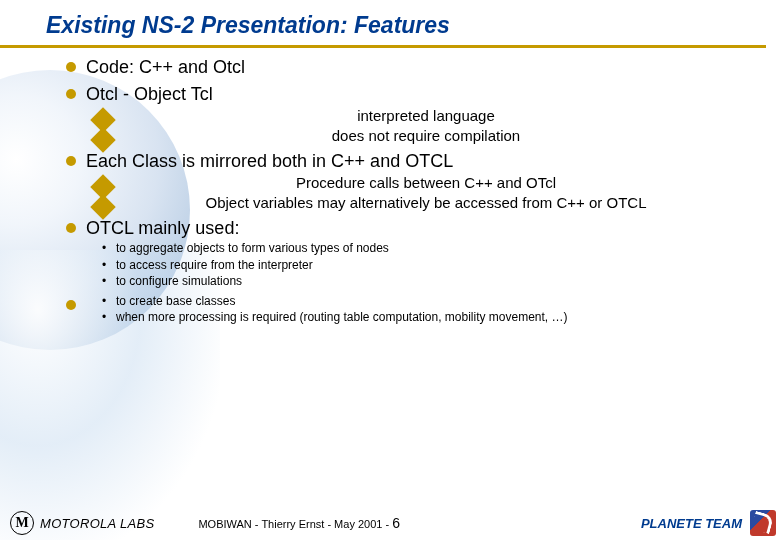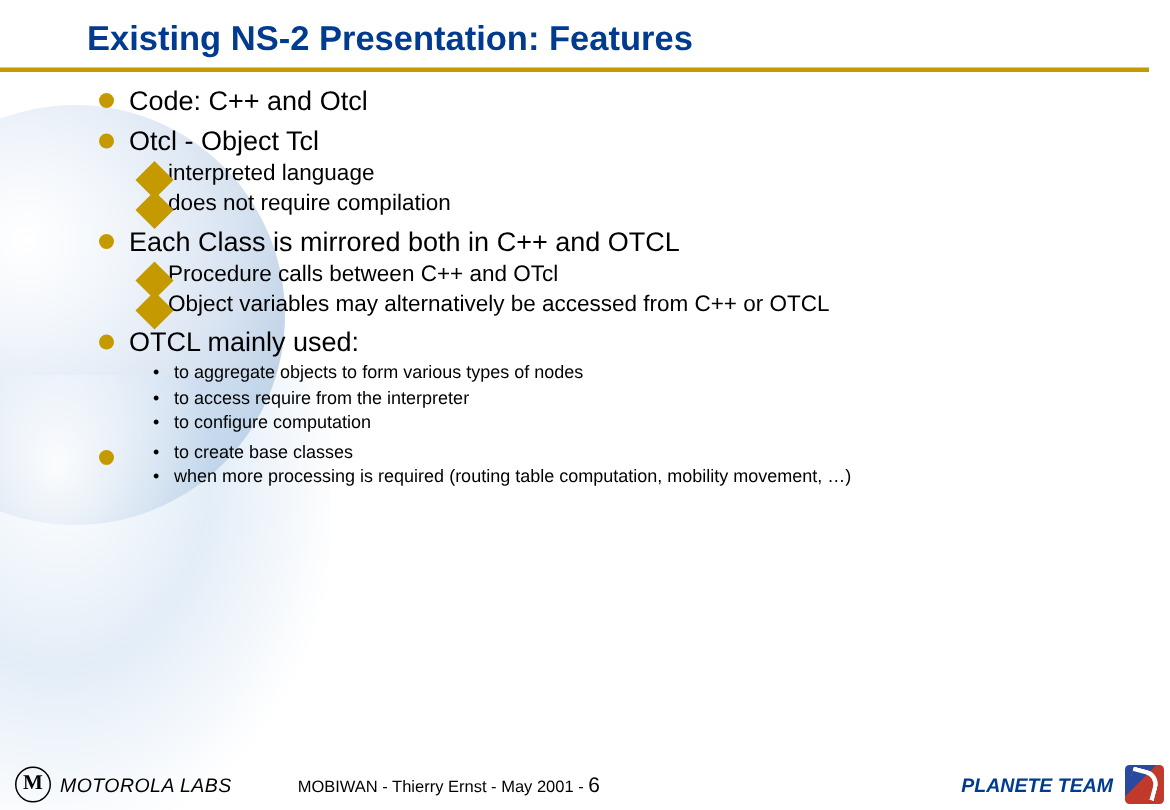--- a/index.html
+++ b/index.html
@@ -33,21 +33,22 @@
     z-index: 0;
   }
   .content {
     position: relative;
     z-index: 2;
   }
   .title {
     color: #003b8f;
     font-size: 23px;
     font-weight: bold;
-    padding: 12px 10px 6px 58px;
+    font-style: italic;
+    padding: 12px 10px 6px 46px;
     border-bottom: 3px solid #c59a00;
     margin: 0 14px 8px 0;
   }
   ul.level1 {
     list-style: none;
     margin: 0;
     padding: 0 40px 0 86px;
   }
   ul.level1 > li {
     position: relative;
@@ -63,20 +64,21 @@
     top: 6px;
     width: 10px;
     height: 10px;
     background: #c59a00;
     border-radius: 50%;
   }
   ul.level2 {
     list-style: none;
     margin: 2px 0 4px 0;
     padding: 0 0 0 26px;
+    text-align: center;
   }
   ul.level2 > li {
     position: relative;
     font-size: 15px;
     color: #000;
     margin: 1px 0;
     line-height: 1.25;
   }
   ul.level2 > li::before {
     content: "";
@@ -217,21 +219,21 @@
       <ul class="level2">
         <li>Procedure calls between C++ and OTcl</li>
         <li>Object variables may alternatively be accessed from C++ or OTCL</li>
       </ul>
     </li>
     <li>
       <span>OTCL mainly used:</span>
       <ul class="level3">
         <li>to aggregate objects to form various types of nodes</li>
         <li>to access require from the interpreter</li>
-        <li>to configure computation</li>
+        <li>to configure simulations</li>
       </ul>
     </li>
     <li>
       <ul class="level3">
         <li>to create base classes</li>
         <li>when more processing is required (routing table computation, mobility movement, …)</li>
       </ul>
     </li>
   </ul>
 </div>

